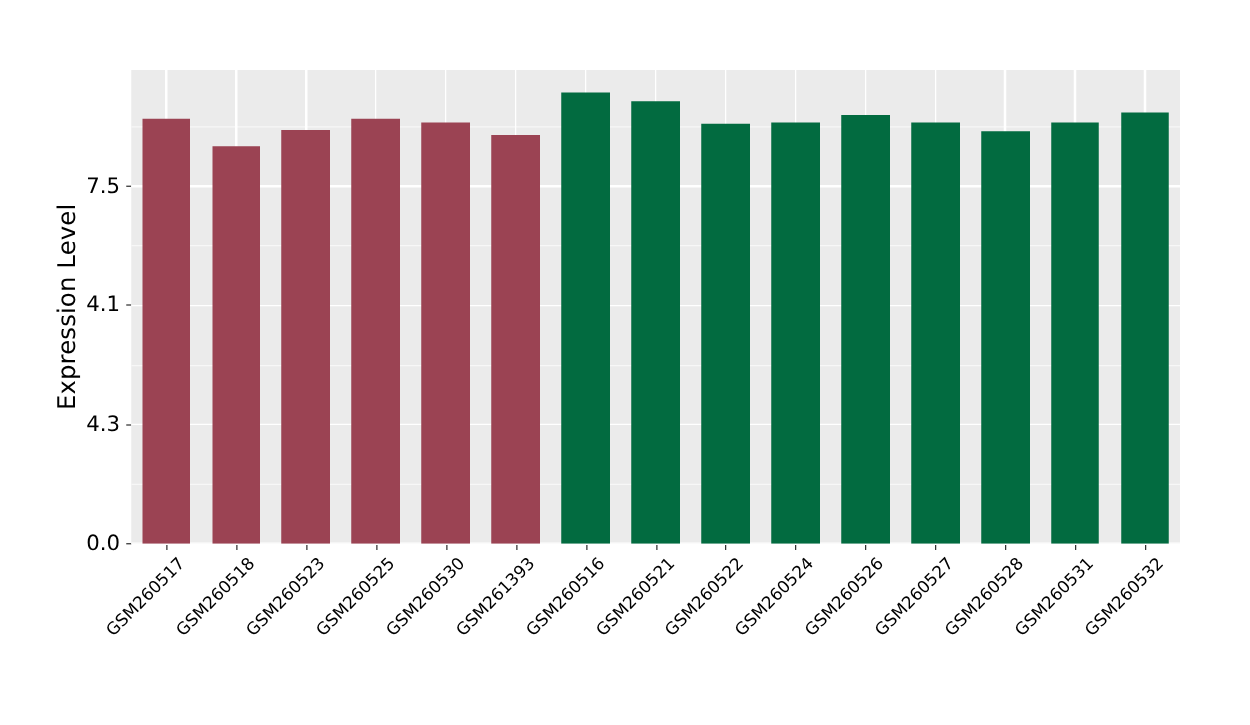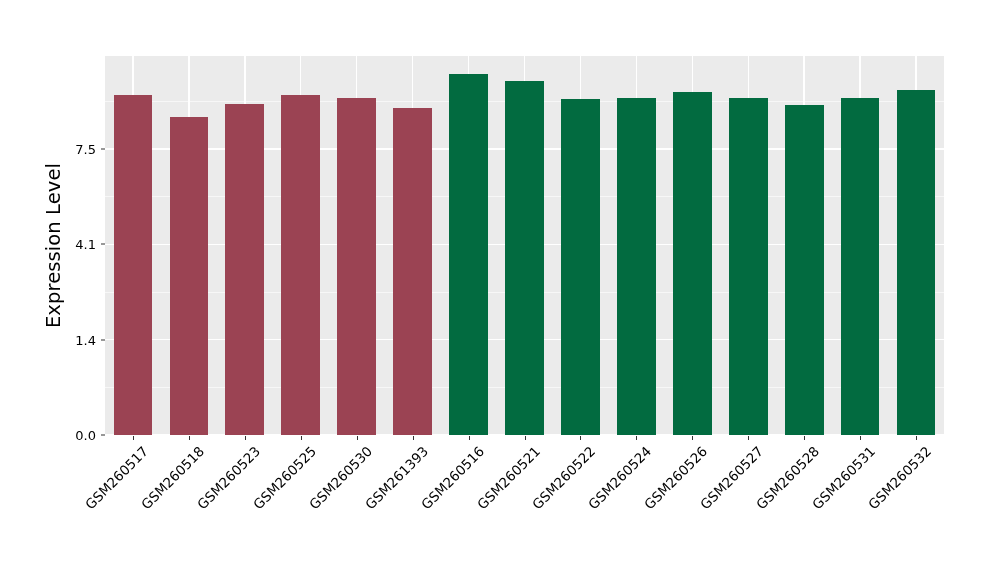--- a/index.html
+++ b/index.html
@@ -48,21 +48,21 @@
     top: 0px;
     margin-left: -90px;
   }
 
   
   .y-tick-label {
     position: absolute;
     right: 0;
     width: 34px;
     text-align: right;
-    font-size: 13px;
+    font-size: 17px;
     color: #000000;
     transform: translateY(-50%);
     white-space: nowrap;
   }
   .y-tick-mark {
     position: absolute;
     width: 4px;
     height: 1px;
     background: #333333;
     left: 101px;
@@ -130,21 +130,21 @@
 
 <div id="chart-root">
 
   <div class="y-axis-title" style="margin: 0px; left: 0px; top: 0px; width: 379px; height: 30px; transform-origin: 0px 0px; transform: translate(38px, 435px) rotate(-90deg);">
     <span class="y-axis-title-inner" style="margin: 0px;">Expression Level</span>
   </div>
 
   <div id="y-axis">
       <div class="y-tick-label" style="top: 435px; left: 62px; right: auto;">0.0</div>
       <div class="y-tick-mark" style="top: 435px;"></div>
-      <div class="y-tick-label" style="top: 339.667px; left: 62px; right: auto;">1.4</div>
+      <div class="y-tick-label" style="top: 339.667px; left: 62px; right: auto;">4.3</div>
       <div class="y-tick-mark" style="top: 339.667px;"></div>
       <div class="y-tick-label" style="top: 244.333px; left: 62px; right: auto;">4.1</div>
       <div class="y-tick-mark" style="top: 244.333px;"></div>
       <div class="y-tick-label" style="top: 149px; left: 62px; right: auto;">7.5</div>
       <div class="y-tick-mark" style="top: 149px;"></div>
     </div>
 
   <div id="panel">
       <div class="grid-minor-y" style="top: 330.833px;"></div>
       <div class="grid-minor-y" style="top: 235.5px;"></div>

